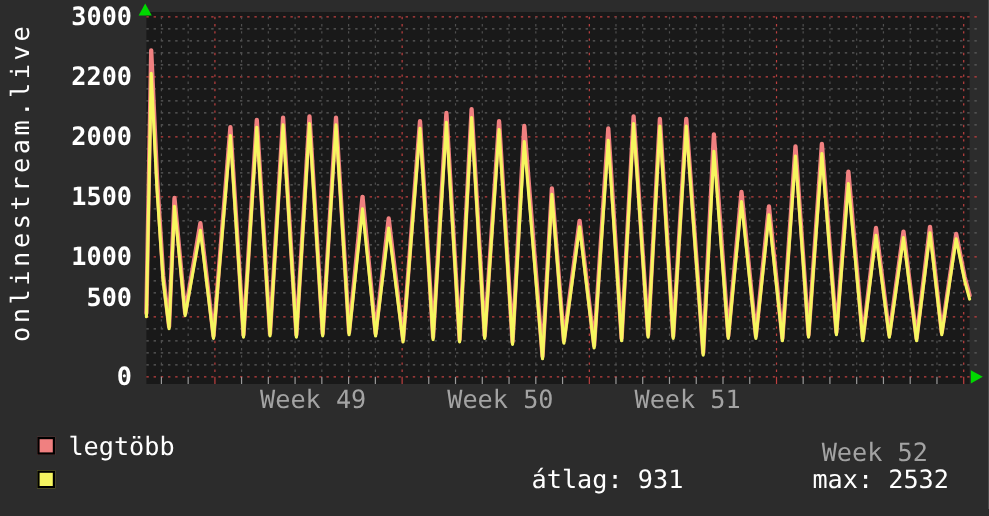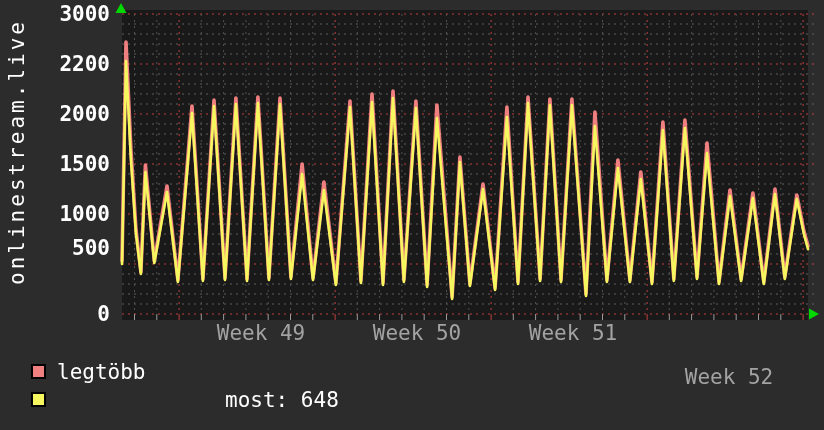--- a/index.html
+++ b/index.html
@@ -140,14 +140,15 @@
       <div class="xlabel" style="left: 347px;">Week 50</div>
       <div class="xlabel" style="left: 503px;">Week 51</div>
       <div class="xlabel" style="left: 659px; margin-top: 44px;">Week 52</div>
     </div>
 
   <span class="legend-swatch" style="left: 31px; top: 364px; background: rgb(240, 128, 128);"></span>
   <div class="txt" style="left:57px;top:360px;">legtöbb</div>
 
   <span class="legend-swatch" style="left: 31px; top: 392px; background: rgb(246, 246, 95);"></span>
 
-  <div class="txt" style="left:225px;top:388px;">most: 648</div>
+  <div class="txt" style="left:443px;top:388px;">átlag: 931</div>
+  <div class="txt" style="left:677px;top:388px;">max: 2532</div>
 </div>
 
 </body></html>

